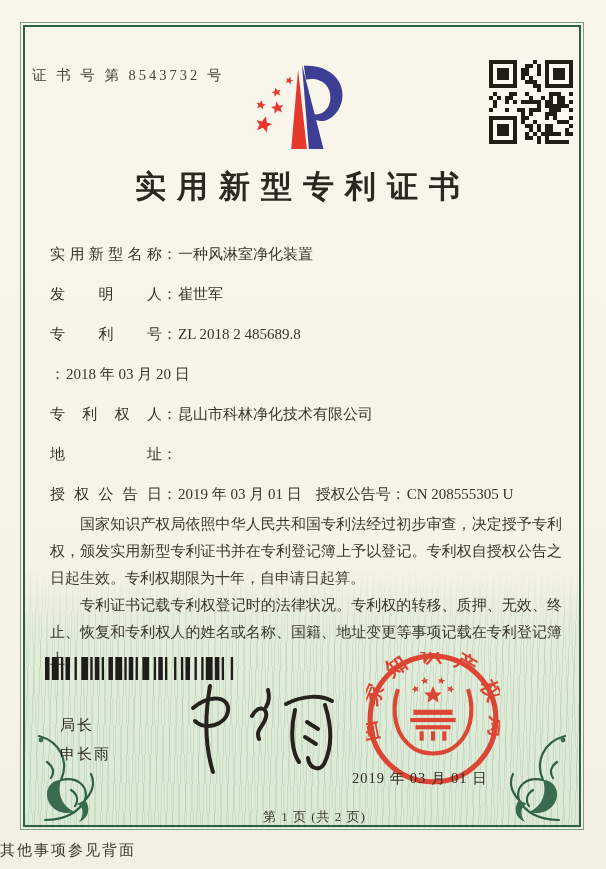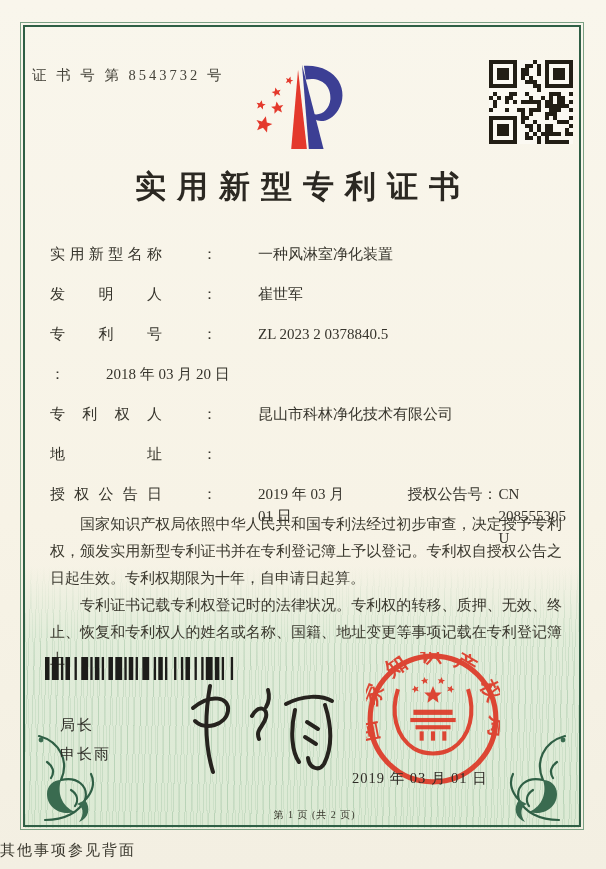--- a/index.html
+++ b/index.html
@@ -38,38 +38,38 @@
     position:absolute;left:32px;top:66px;
     font-size:14.5px;letter-spacing:3px;color:#45433a;
   }
   .logo{position:absolute;left:246px;top:56px;width:110px;height:98px;}
   .qr{position:absolute;left:489px;top:60px;width:84px;height:84px;background:#fbf9f2;}
   .title{
     position:absolute;left:0;right:0;top:166px;text-align:center;
     font-size:31px;font-weight:bold;letter-spacing:11px;color:#2b2822;
   }
   .fields{position:absolute;left:50px;right:46px;top:243px;font-size:15px;color:#36342c;}
-  .frow{display:flex;line-height:22px;margin-bottom:18px;gap:40px;}
+  .frow{display:flex;line-height:22px;margin-bottom:18px;}
   .lbl{flex:none;width:112px;text-align:justify;text-align-last:justify;}
   .colon{flex:none;width:16px;}
   .val{flex:1;}
   .grant-row{display:flex;font-family:Liberation Serif, serif;}
   .grant-row .g2{margin-left:14px;display:flex;}
   .grant-row .g2 .lbl2{flex:none;}
   .paras{
     position:absolute;left:50px;right:44px;top:511px;
     font-size:15px;line-height:27px;color:#3a382e;text-align:justify;
   }
   .paras p{margin:0;text-indent:2em;}
   .barcode{position:absolute;left:45px;top:657px;width:190px;height:23px;}
   .signer{position:absolute;left:60px;top:711px;font-size:15px;color:#2e2c26;letter-spacing:2px;line-height:29px;}
   .signature{position:absolute;left:180px;top:672px;width:175px;height:112px;}
   .seal{position:absolute;left:366px;top:652px;width:134px;height:134px;opacity:.93;}
   .seal-date{position:absolute;left:352px;top:769px;font-size:14.5px;color:#2f2b26;letter-spacing:1px;}
-  .page-num{position:absolute;left:0;right:0;top:808px;text-align:center;font-size:10px;color:#3a382e;letter-spacing:1px;padding-left:23px;}
+  .page-num{position:absolute;left:0;right:0;top:808px;text-align:center;font-size:13px;color:#3a382e;letter-spacing:1px;padding-left:23px;}
   .back-note{position:absolute;left:0;right:0;top:841px;text-align:left;font-size:15px;color:#3a382e;letter-spacing:2px;}
   .orn{position:absolute;width:80px;height:96px;}
   .orn-left{left:25px;top:732px;transform:scaleX(-1);}
   .orn-right{left:499px;top:732px;}
 </style>
 </head>
 <body>
 
 <div class="page">
 
@@ -252,21 +252,21 @@
       <span class="val">一种风淋室净化装置</span>
     </div>
     <div class="frow">
       <span class="lbl">发 明 人</span>
         <span class="colon">：</span>
       <span class="val">崔世军</span>
     </div>
     <div class="frow">
       <span class="lbl">专 利 号</span>
         <span class="colon">：</span>
-      <span class="val">ZL 2023 2 0378840.5</span>
+      <span class="val">ZL 2018 2 485689.8</span>
     </div>
     <div class="frow">
         <span class="colon">：</span>
       <span class="val">2018 年 03 月 20 日</span>
     </div>
     <div class="frow">
       <span class="lbl">专 利 权 人</span>
         <span class="colon">：</span>
       <span class="val">昆山市科林净化技术有限公司</span>
     </div>

